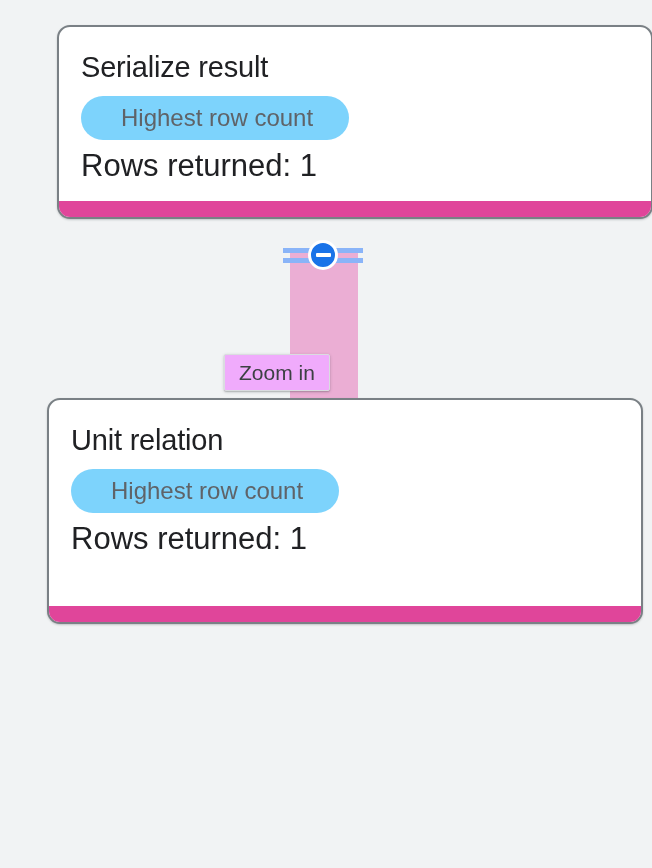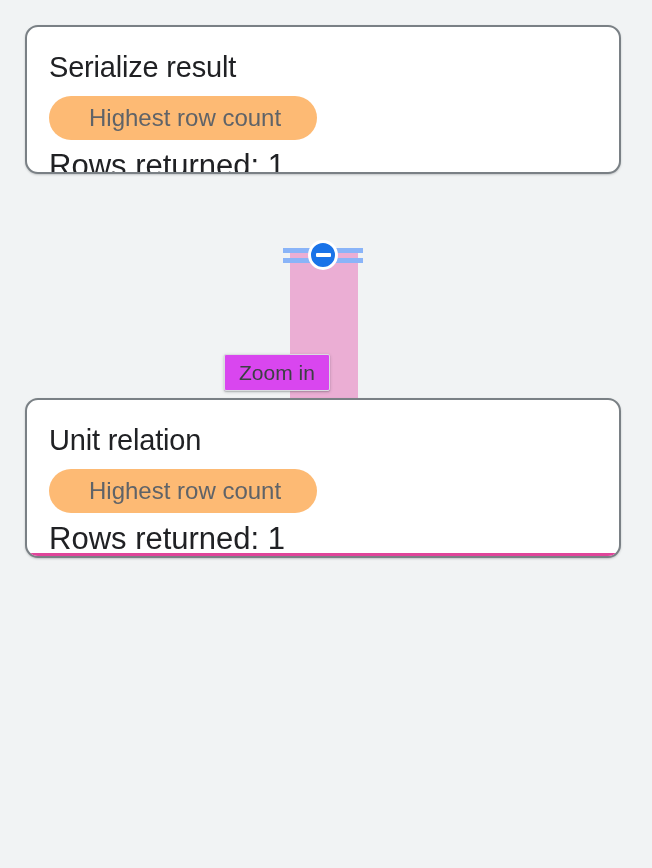--- a/index.html
+++ b/index.html
@@ -95,41 +95,41 @@
     width: 596px;
     background: #ffffff;
     border: 2px solid #7a8085;
     border-radius: 13px;
     box-shadow: 0 1px 2px rgba(60,64,67,0.25);
     overflow: hidden;
     z-index: 4;
     display: flex;
     flex-direction: column;
   }
-  .node--serialize { top: 25px;  height: 149px; }
-  .node--unit      { top: 398px; height: 160px; }
+  .node--serialize { top: 25px;  height: 194px; margin-left: 32px; }
+  .node--unit      { top: 398px; height: 226px; margin-left: 22px; }
 
   .node-body {
     flex: 1 1 auto;
     padding: 23px 22px 0 22px;
   }
 
   .node-title {
     font-size: 29px;
     line-height: 34px;
     font-weight: 400;
     color: #202124;
     letter-spacing: -0.2px;
     white-space: nowrap;
   }
 
   .node-badge {
     display: inline-block;
     margin-top: 12px;
-    background: #fdba74;
+    background: #7dd3fc;
     color: #5f6368;
     font-size: 24px;
     line-height: 28px;
     border-radius: 22px;
     padding: 8px 36px 8px 40px;
     white-space: nowrap;
   }
 
   .node-metric {
     margin-top: 12px;
@@ -148,21 +148,21 @@
 
   
   .tooltip {
     position: absolute;
     left: 224px;
     top: 354px;
     height: 37px;
     padding: 0 14px;
     display: flex;
     align-items: center;
-    background: #d946ef;
+    background: #f0abfc;
     border: 1px solid #dadce0;
     border-radius: 2px;
     box-shadow: 0 1px 3px rgba(60,64,67,0.3), 0 1px 1px rgba(60,64,67,0.15);
     font-size: 21px;
     color: #3c4043;
     white-space: nowrap;
     z-index: 9;
   }
 </style>
 </head>

